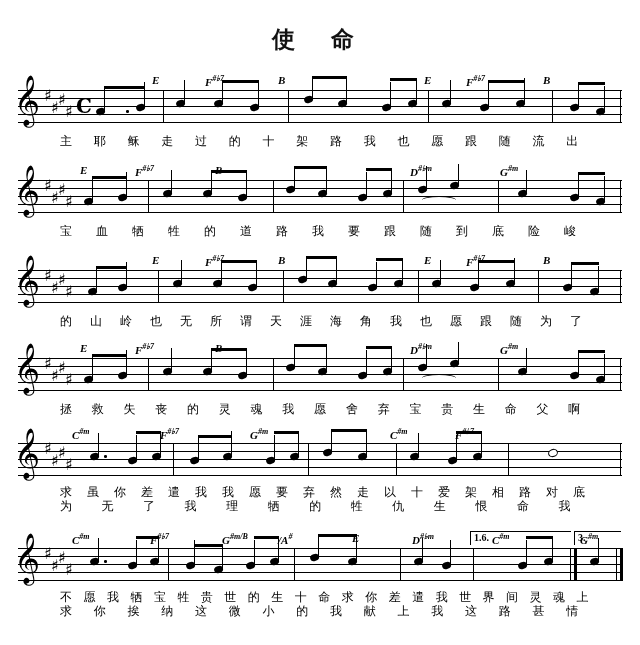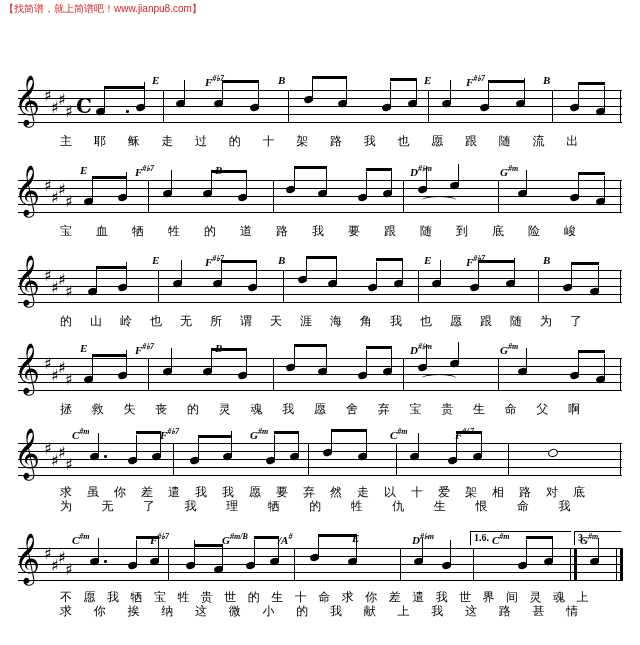--- a/index.html
+++ b/index.html
@@ -77,22 +77,22 @@
   .volta span{
     position:absolute;left:3px;top:0px;font-family:"Liberation Serif",serif;
     font-size:10px;font-weight:bold;line-height:12px;white-space:nowrap;
   }
 </style>
 </head>
 <body>
 
 <div class="sheet">
 
-  <div class="banner">【找简谱，就上简谱吧！www.jianpu8.com】</div>
   <div class="title"></div>
+  <div class="title" style="top:24px">使 命</div>
 
   <div class="system" style="top:90px">
     <div class="staff">
       <div class="line l0"></div>
         <div class="line l1"></div>
         <div class="line l2"></div>
         <div class="line l3"></div>
         <div class="line l4"></div>
       <div class="clef">𝄞</div>
       <div class="ksig" style="left:26px;top:-2px">♯</div>

